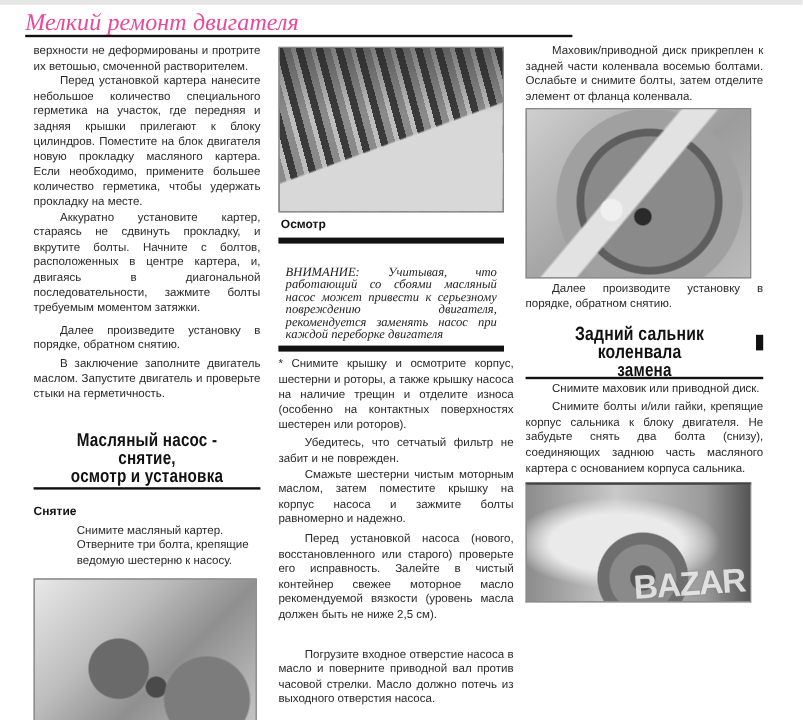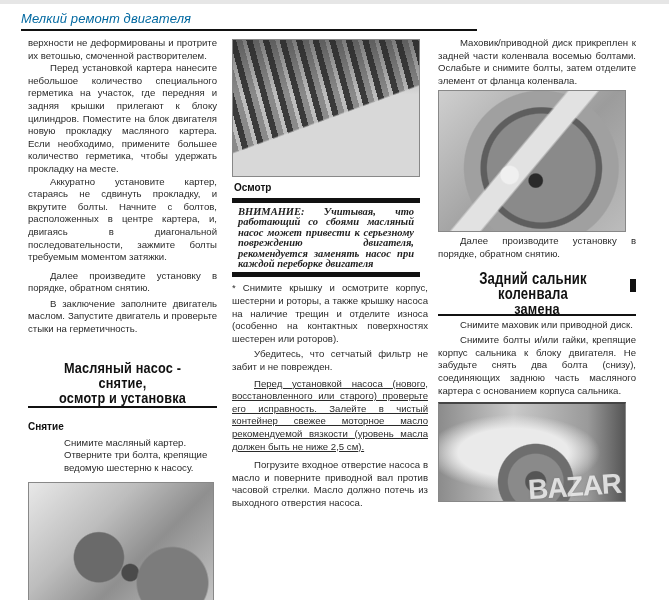--- a/index.html
+++ b/index.html
@@ -1,21 +1,21 @@
 <!DOCTYPE html>
 <html><head>
 <meta charset="utf-8">
 <style>
   * { box-sizing: border-box; margin: 0; padding: 0; }
   html, body { width: 669px; height: 600px; overflow: hidden; background: #ffffff; }
   body { position: relative; font-family: "Liberation Sans", sans-serif; color: #1a1a1a; }
   .page { position: absolute; left: 0; top: 0; width: 669px; height: 600px; background: #fff; }
   .topbar { position: absolute; left: 0; top: 0; width: 669px; height: 4px; background: #e6e6e6; }
   .running-head { position: absolute; left: 21px; top: 9px; width: 456px; height: 22px; border-bottom: 2px solid #111; }
-  .running-head span { font-family: Liberation Sans, sans-serif; font-style: italic; font-size: 13px; line-height: 20px; color: #0369a1; letter-spacing: 0.1px; }
+  .running-head span { font-family: Liberation Serif, serif; font-style: italic; font-size: 20px; line-height: 20px; color: #ec4899; letter-spacing: 0.1px; }
   .col { position: absolute; top: 37px; font-size: 9.6px; line-height: 12.6px; color: #2a2a2a; }
   .col1 { left: 28px; width: 189px; }
   .col2 { left: 232px; width: 196px; }
   .col3 { left: 438px; width: 198px; }
   p { text-align: justify; }
   p.ind { text-indent: 22px; }
   .ph { position: relative; overflow: hidden; border: 1px solid #888; background: #9a9a9a; }
   .ph .shade { position: absolute; inset: 0; }
   .section-title { font-family: "Liberation Sans", sans-serif; font-weight: bold; font-size: 15.5px; line-height: 15px; text-align: center; color: #111; transform: scaleX(0.82); transform-origin: center; letter-spacing: 0.2px; }
   .rule { height: 2px; background: #111; }
@@ -62,27 +62,28 @@
   <div class="col col2" style="top:39px;">
     <div class="ph" style="width:188px; height:138px;">
       <div class="shade" style="background:
         linear-gradient(160deg, transparent 0 55%, #d8d8d8 56% 100%),
         repeating-linear-gradient(75deg, #3a3a3a 0 6px, #8a8a8a 6px 12px, #bdbdbd 12px 16px),
         #777;"></div>
       <div class="shade" style="background: linear-gradient(180deg, rgba(40,40,40,0.45) 0%, rgba(0,0,0,0) 40%);"></div>
     </div>
     <div class="subhead" style="margin-top:4px; padding-left:2px;">Осмотр</div>
     <div class="thick-rule" style="margin-top:4px; width:188px;"></div>
-    <div class="warning" style="margin-top:4px; width:188px;font-weight:bold;">ВНИМАНИЕ: Учитывая, что работающий со сбоями масляный насос может привести к серьезному повреждению двигателя, рекомендуется заменять насос при каждой переборке двигателя</div>
+    <div class="warning" style="margin-top:20px; width:188px;">ВНИМАНИЕ: Учитывая, что работающий со сбоями масляный насос может привести к серьезному повреждению двигателя, рекомендуется заменять насос при каждой переборке двигателя</div>
     <div class="thick-rule" style="margin-top:3px; width:188px;"></div>
 
     <p style="margin-top:5px;">* Снимите крышку и осмотрите корпус, шестерни и роторы, а также крышку насоса на наличие трещин и отделите износа (особенно на контактных поверхностях шестерен или роторов).</p>
     <p class="ind" style="margin-top:3px;">Убедитесь, что сетчатый фильтр не забит и не поврежден.</p>
-    <p class="ind" style="margin-top:4px;text-decoration:underline;">Перед установкой насоса (нового, восстановленного или старого) проверьте его исправность. Залейте в чистый контейнер свежее моторное масло рекомендуемой вязкости (уровень масла должен быть не ниже 2,5 см).</p>
-    <p class="ind" style="margin-top:6px;">Погрузите входное отверстие насоса в масло и поверните приводной вал против часовой стрелки. Масло должно потечь из выходного отверстия насоса.</p>
+    <p class="ind">Смажьте шестерни чистым моторным маслом, затем поместите крышку на корпус насоса и зажмите болты равномерно и надежно.</p>
+    <p class="ind" style="margin-top:4px;">Перед установкой насоса (нового, восстановленного или старого) проверьте его исправность. Залейте в чистый контейнер свежее моторное масло рекомендуемой вязкости (уровень масла должен быть не ниже 2,5 см).</p>
+    <p class="ind" style="margin-top:20px;">Погрузите входное отверстие насоса в масло и поверните приводной вал против часовой стрелки. Масло должно потечь из выходного отверстия насоса.</p>
   </div>
 
   <div class="col col3">
     <p class="ind">Маховик/приводной диск прикреплен к задней части коленвала восемью болтами. Ослабьте и снимите болты, затем отделите элемент от фланца коленвала.</p>
 
     <div class="ph" style="margin-top:3px; width:188px; height:142px;">
       <div class="shade" style="background:
         linear-gradient(130deg, transparent 0 42%, #e2e2e2 43% 52%, transparent 53%),
         radial-gradient(circle at 55% 55%, #8a8a8a 0 42%, #5e5e5e 43% 47%, #a0a0a0 48% 60%, transparent 61%),
         linear-gradient(135deg, #cfcfcf, #9c9c9c 55%, #bcbcbc);"></div>

